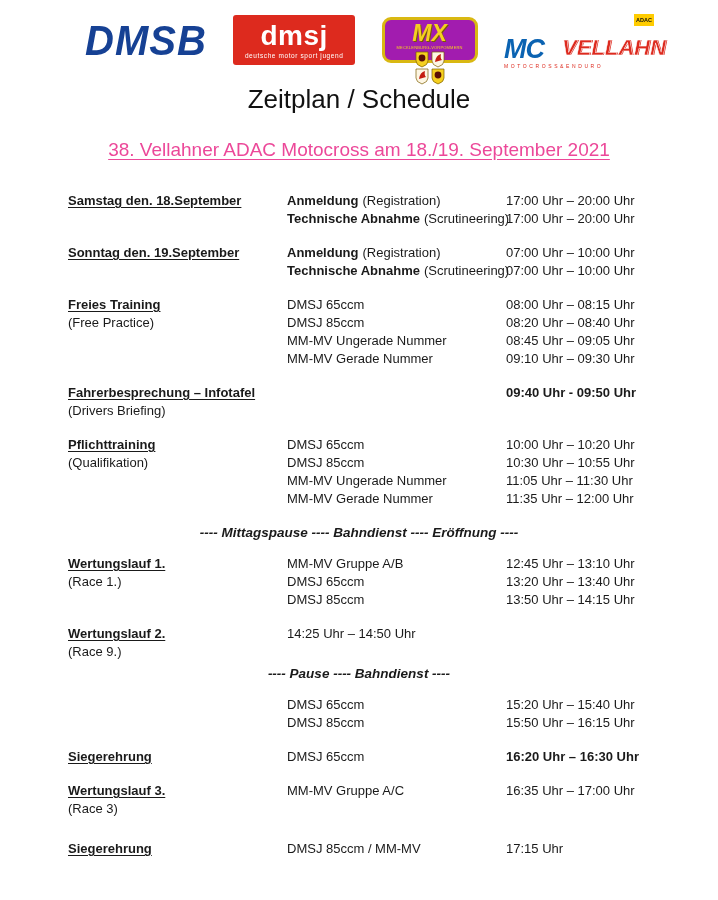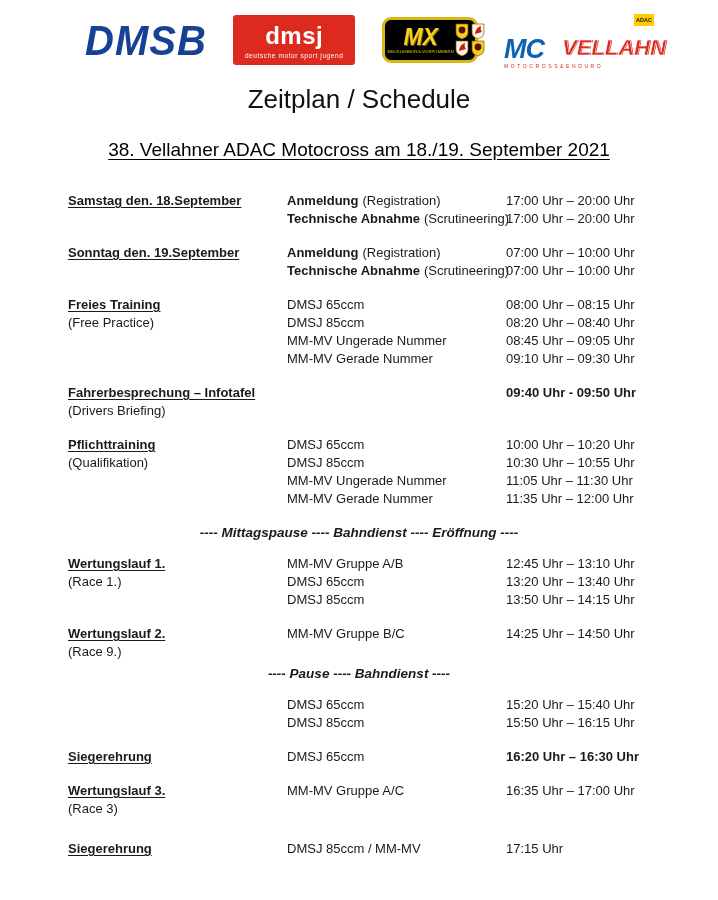--- a/index.html
+++ b/index.html
@@ -14,25 +14,25 @@
   }
   .logo-dmsb{
     font-size:40px;font-weight:900;font-style:italic;letter-spacing:1px;
     color:#164194;line-height:1;transform:scaleY(1.05);
   }
   .logo-dmsj{
     width:122px;height:50px;background:#dd2a1e;border-radius:3px;
     display:flex;flex-direction:column;align-items:center;justify-content:center;
     color:#fff;
   }
-  .logo-dmsj .big{font-size:24px;font-weight:800;line-height:30px;letter-spacing:0.5px;}
+  .logo-dmsj .big{font-size:28px;font-weight:800;line-height:30px;letter-spacing:0.5px;}
   .logo-dmsj .small{font-size:6.5px;letter-spacing:0.6px;margin-top:1px;white-space:nowrap;}
   .logo-mx{
-    width:96px;height:46px;background:#000000;border:3px solid #d9b812;border-radius:9px;
-    display:flex;align-items:center;box-sizing:border-box;padding:2px 3px;
+    width:96px;height:46px;background:#a21caf;border:3px solid #d9b812;border-radius:9px;
+    display:flex;align-items:center;box-sizing:border-box;padding:2px 3px;flex-direction:column;
   }
   .logo-mx .mx-left{flex:1;display:flex;flex-direction:column;align-items:center;}
   .logo-mx .mx-big{color:#f5d020;font-size:23px;font-weight:900;font-style:italic;line-height:22px;
     text-shadow:1px 1px 0 #7a5c00;}
   .logo-mx .mx-small{color:#f5d020;font-size:4px;letter-spacing:0.2px;white-space:nowrap;margin-top:1px;}
   .mx-shields{width:32px;height:36px;flex:none;}
   .logo-mcv{width:152px;height:52px;position:relative;}
   .mcv-badge{
     position:absolute;top:0;right:2px;width:20px;height:12px;background:#ffcc00;
     color:#111;font-size:5.5px;font-weight:800;display:flex;align-items:center;justify-content:center;
@@ -41,21 +41,21 @@
   .mcv-mc{color:#0b63b2;font-size:27px;font-weight:900;font-style:italic;line-height:24px;letter-spacing:-1px;}
   .mcv-vellahn{color:#dd2a1e;font-size:22px;font-weight:900;font-style:italic;letter-spacing:0px;margin-left:2px;
     -webkit-text-stroke:0.5px #fff;text-shadow:1px 0 0 #dd2a1e;}
   .mcv-checker{margin-left:2px;align-self:center;}
   .mcv-tag{color:#dd2a1e;font-size:5px;letter-spacing:2.6px;margin-top:2px;white-space:nowrap;}
   
   .title{
     text-align:center;font-size:26px;margin-top:16px;color:#111;
   }
   .subtitle{
-    text-align:center;font-size:19px;margin-top:24px;color:#000000;
+    text-align:center;font-size:19px;margin-top:24px;color:#ec4899;
     text-decoration:underline;text-underline-offset:3px;
   }
   
   .schedule{margin-top:32px;padding:0 56px 0 68px;font-size:13px;}
   .block{margin-bottom:16px;}
   .line{display:flex;align-items:baseline;height:18px;white-space:nowrap;}
   .c1{width:219px;flex:none;}
   .c2{width:219px;flex:none;}
   .c3{flex:none;}
   .lbl{font-weight:700;text-decoration:underline;text-underline-offset:2px;}
@@ -222,21 +222,20 @@
     <div class="line">
       <div class="c1"></div>
       <div class="c2"><span>DMSJ 85ccm</span></div>
       <div class="c3">13:50 Uhr – 14:15 Uhr</div>
     </div>
   </div>
 
   <div class="block" style="margin-bottom:2px;">
     <div class="line">
       <div class="c1"><span class="lbl">Wertungslauf 2.</span></div>
-      <div class="c2"><span>MM-MV Gruppe B/C</span></div>
       <div class="c3">14:25 Uhr – 14:50 Uhr</div>
     </div>
     <div class="line">
       <div class="c1"><span class="sub">(Race 9.)</span></div>
       <div class="c2"></div>
         <div class="c3"></div>
     </div>
   </div>
 
   <div class="divider" style="margin-top:4px;">---- Pause ---- Bahndienst ----</div>

